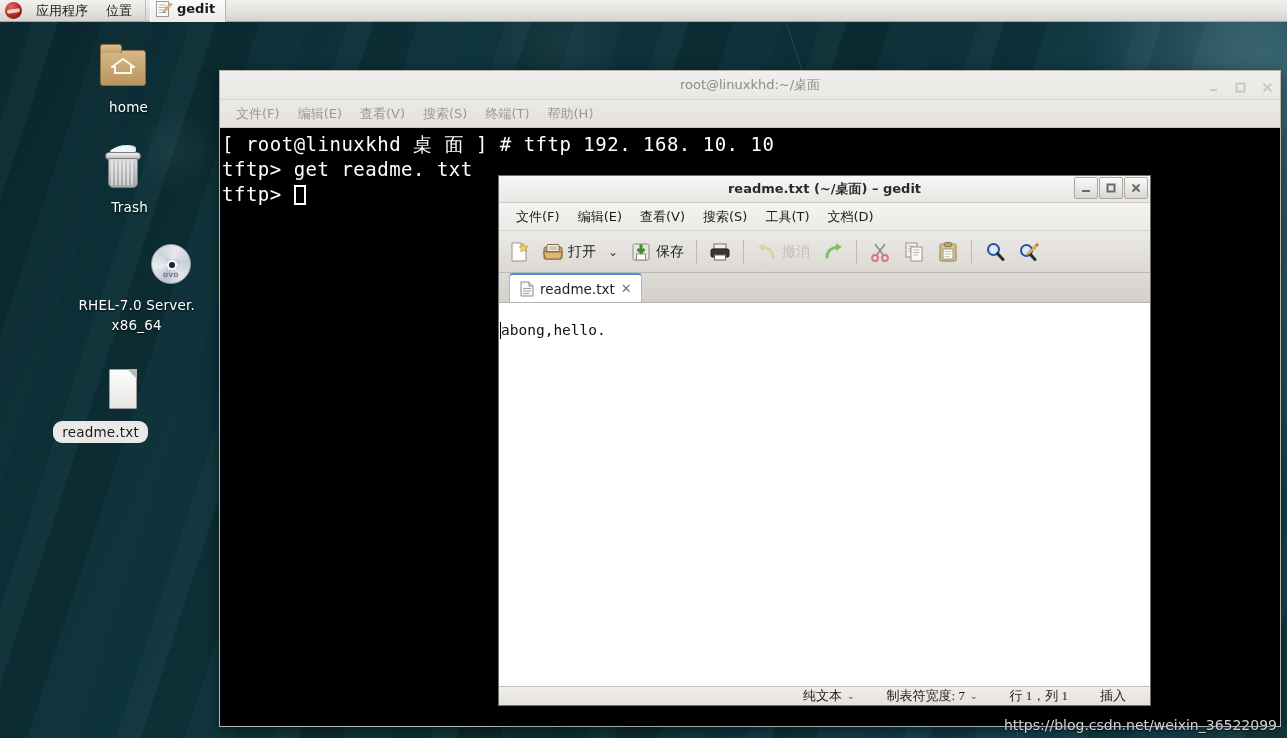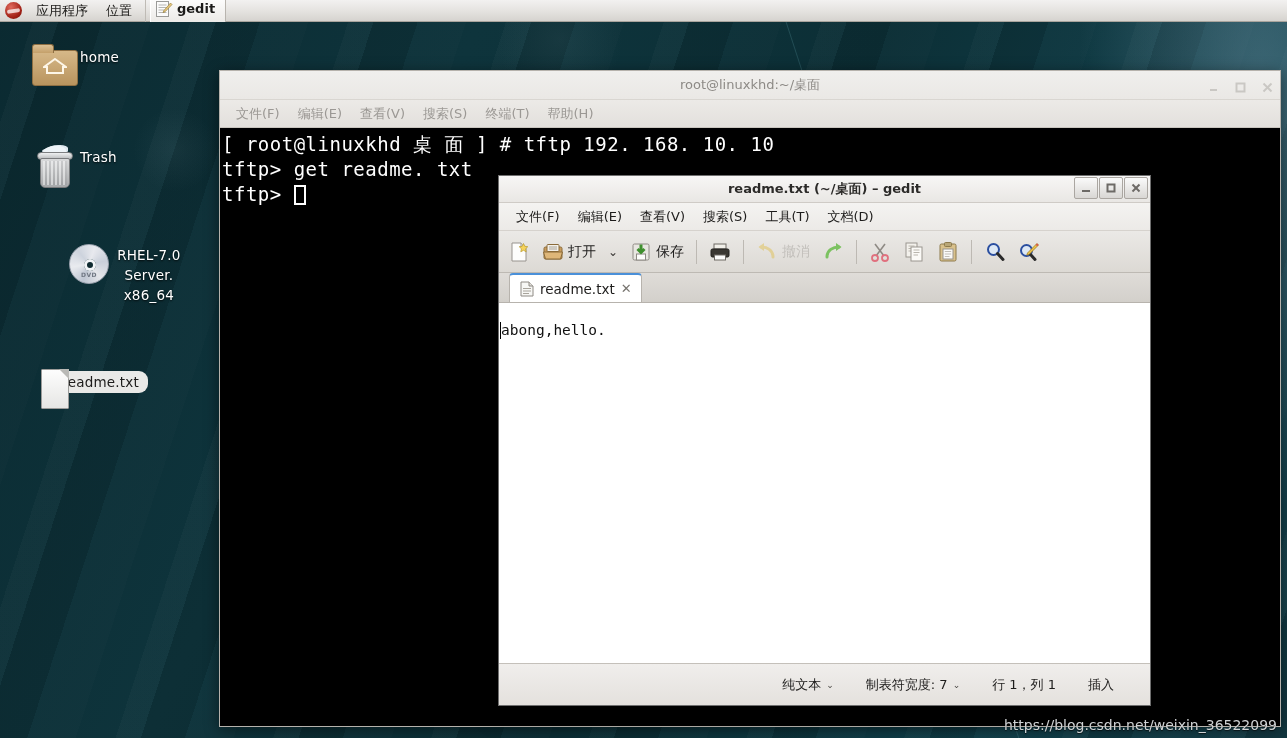--- a/index.html
+++ b/index.html
@@ -77,21 +77,21 @@
     background:linear-gradient(180deg,#fcfcfc,#eceae7);
     border-left:1px solid #ffffff;
     border-right:1px solid #b8b4ae;
     font-size:13px; font-weight:bold; color:#1c1b1a;
   }
   .gedit-mini{ width:18px;height:18px; position:relative; flex:none;}
 
   
   .desk-icon{
     position:absolute; width:118px; text-align:center; cursor:default;
-    display:flex; flex-direction:row; align-items:flex-start;
+    display:flex; flex-direction:column; align-items:flex-end;
   }
   .desk-icon .glyph{ width:50px;height:50px; position:relative; }
   .desk-icon .cap{
     margin-top:5px; font-size:13.5px; color:#ffffff;
     text-shadow:0 1px 2px rgba(0,0,0,0.85);
     line-height:20px; letter-spacing:0.2px;
   }
   .desk-icon .cap.selected{
     background:#e9e9e7; color:#1c1b1a; text-shadow:none;
     border-radius:9px; padding:1px 9px;
@@ -267,25 +267,25 @@
     flex:1; background:#ffffff; overflow:hidden;
     padding:17px 0 0 0;
     font-family:"DejaVu Sans Mono","Liberation Mono",monospace;
     font-size:14.5px; line-height:21px; color:#111;
   }
   .doc-line{ display:flex; align-items:center; padding-left:1px;}
   .caret{
     display:inline-block;width:1px;height:17px;background:#000;margin-right:0px;
   }
   #gedit-statusbar{
-    height:42px;
+    height:19px;
     background:linear-gradient(180deg,#f0eeec,#e4e1dd);
     border-top:1px solid #c4c0ba;
     display:flex; align-items:center; justify-content:flex-end;
-    font-size:13px; color:#1d1c1b; padding-right:20px; gap:0;
+    font-size:13px; color:#1d1c1b; padding-right:8px; gap:0;font-family:Liberation Serif, serif;
   }
   #gedit-statusbar .sb{ padding:0 16px; display:flex;align-items:center;gap:5px; }
   .caret-dn{ font-size:9px;color:#4a4845; }
 
   
   #watermark{
     position:absolute; right:0; bottom:5px;
     font-size:14px; color:#cfd2d4;
     font-family:"DejaVu Sans","Liberation Sans",sans-serif;
     text-shadow:0 1px 1px rgba(0,0,0,.6);

